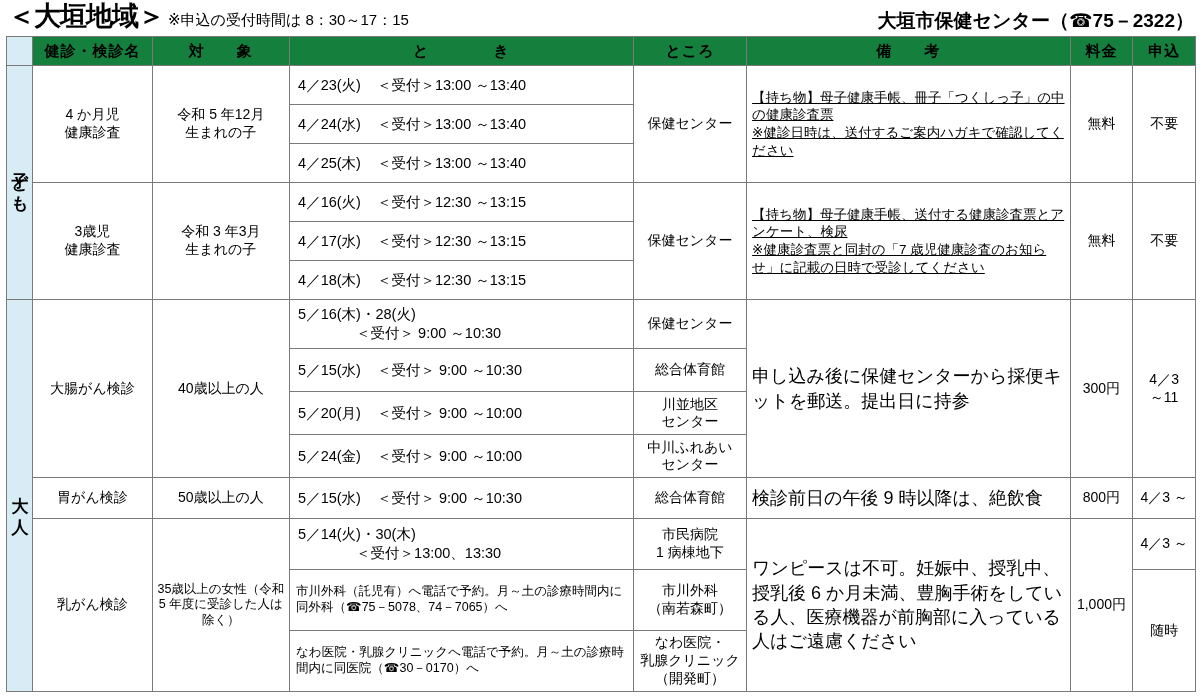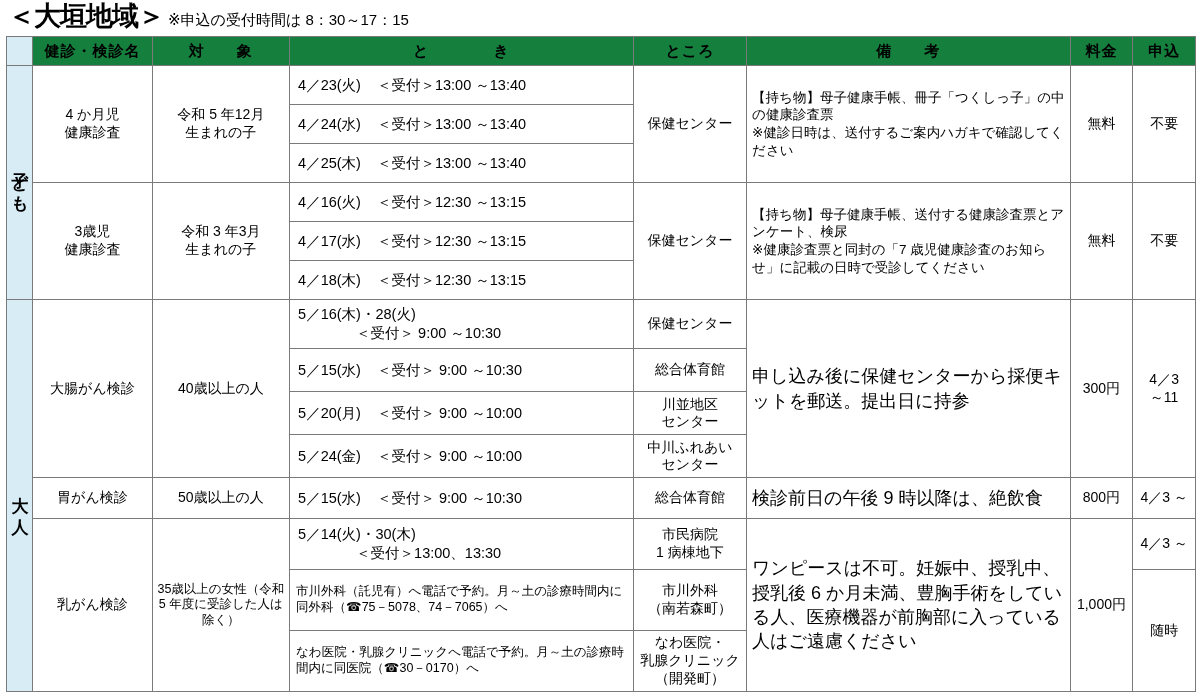--- a/index.html
+++ b/index.html
@@ -21,34 +21,35 @@
 
   
   table{border-collapse:collapse;width:1190px;table-layout:fixed;}
   td,th{border:1px solid #7a7a7a;font-size:14px;padding:2px 4px;vertical-align:middle;text-align:center;line-height:1.28;}
   thead th{background:#15803d;font-weight:bold;font-size:15px;height:26px;padding:1px 2px;letter-spacing:1px;}
   .sidecell{background:#d7ecf5;font-weight:bold;font-size:17px;width:24px;padding:0;letter-spacing:2px;}
   .sidecell span{display:block;writing-mode:vertical-rl;text-orientation:upright;margin:0 auto;line-height:1.05;}
   .when{text-align:left;padding-left:8px;font-size:14.5px;}
   .when .recv{margin-left:16px;}
   .small{font-size:12.5px;line-height:1.25;}
-  .note{text-align:left;font-size:13.5px;line-height:1.3;padding:3px 5px;}
+  .note{text-align:left;font-size:13.5px;line-height:1.3;padding:3px 5px;text-decoration:underline;}
   .note2{text-align:left;font-size:18px;line-height:1.35;padding:3px 5px;}
   .vsep{line-height:1.25;}
 </style>
 </head>
 <body>
 
 <div class="page">
 
   <div class="hdr">
     <div class="hdr-left">
       <span class="area-title">＜大垣地域＞</span>
       <span class="area-note">※申込の受付時間は 8：30～17：15</span>
     </div>
+    <div class="hdr-right">大垣市保健センター（☎75－2322）</div>
   </div>
 
   <table>
     <colgroup>
       <col style="width:26px">
         <col style="width:118px">
         <col style="width:136px">
       <col style="width:170px">
         <col style="width:170px">
         <col style="width:112px">

